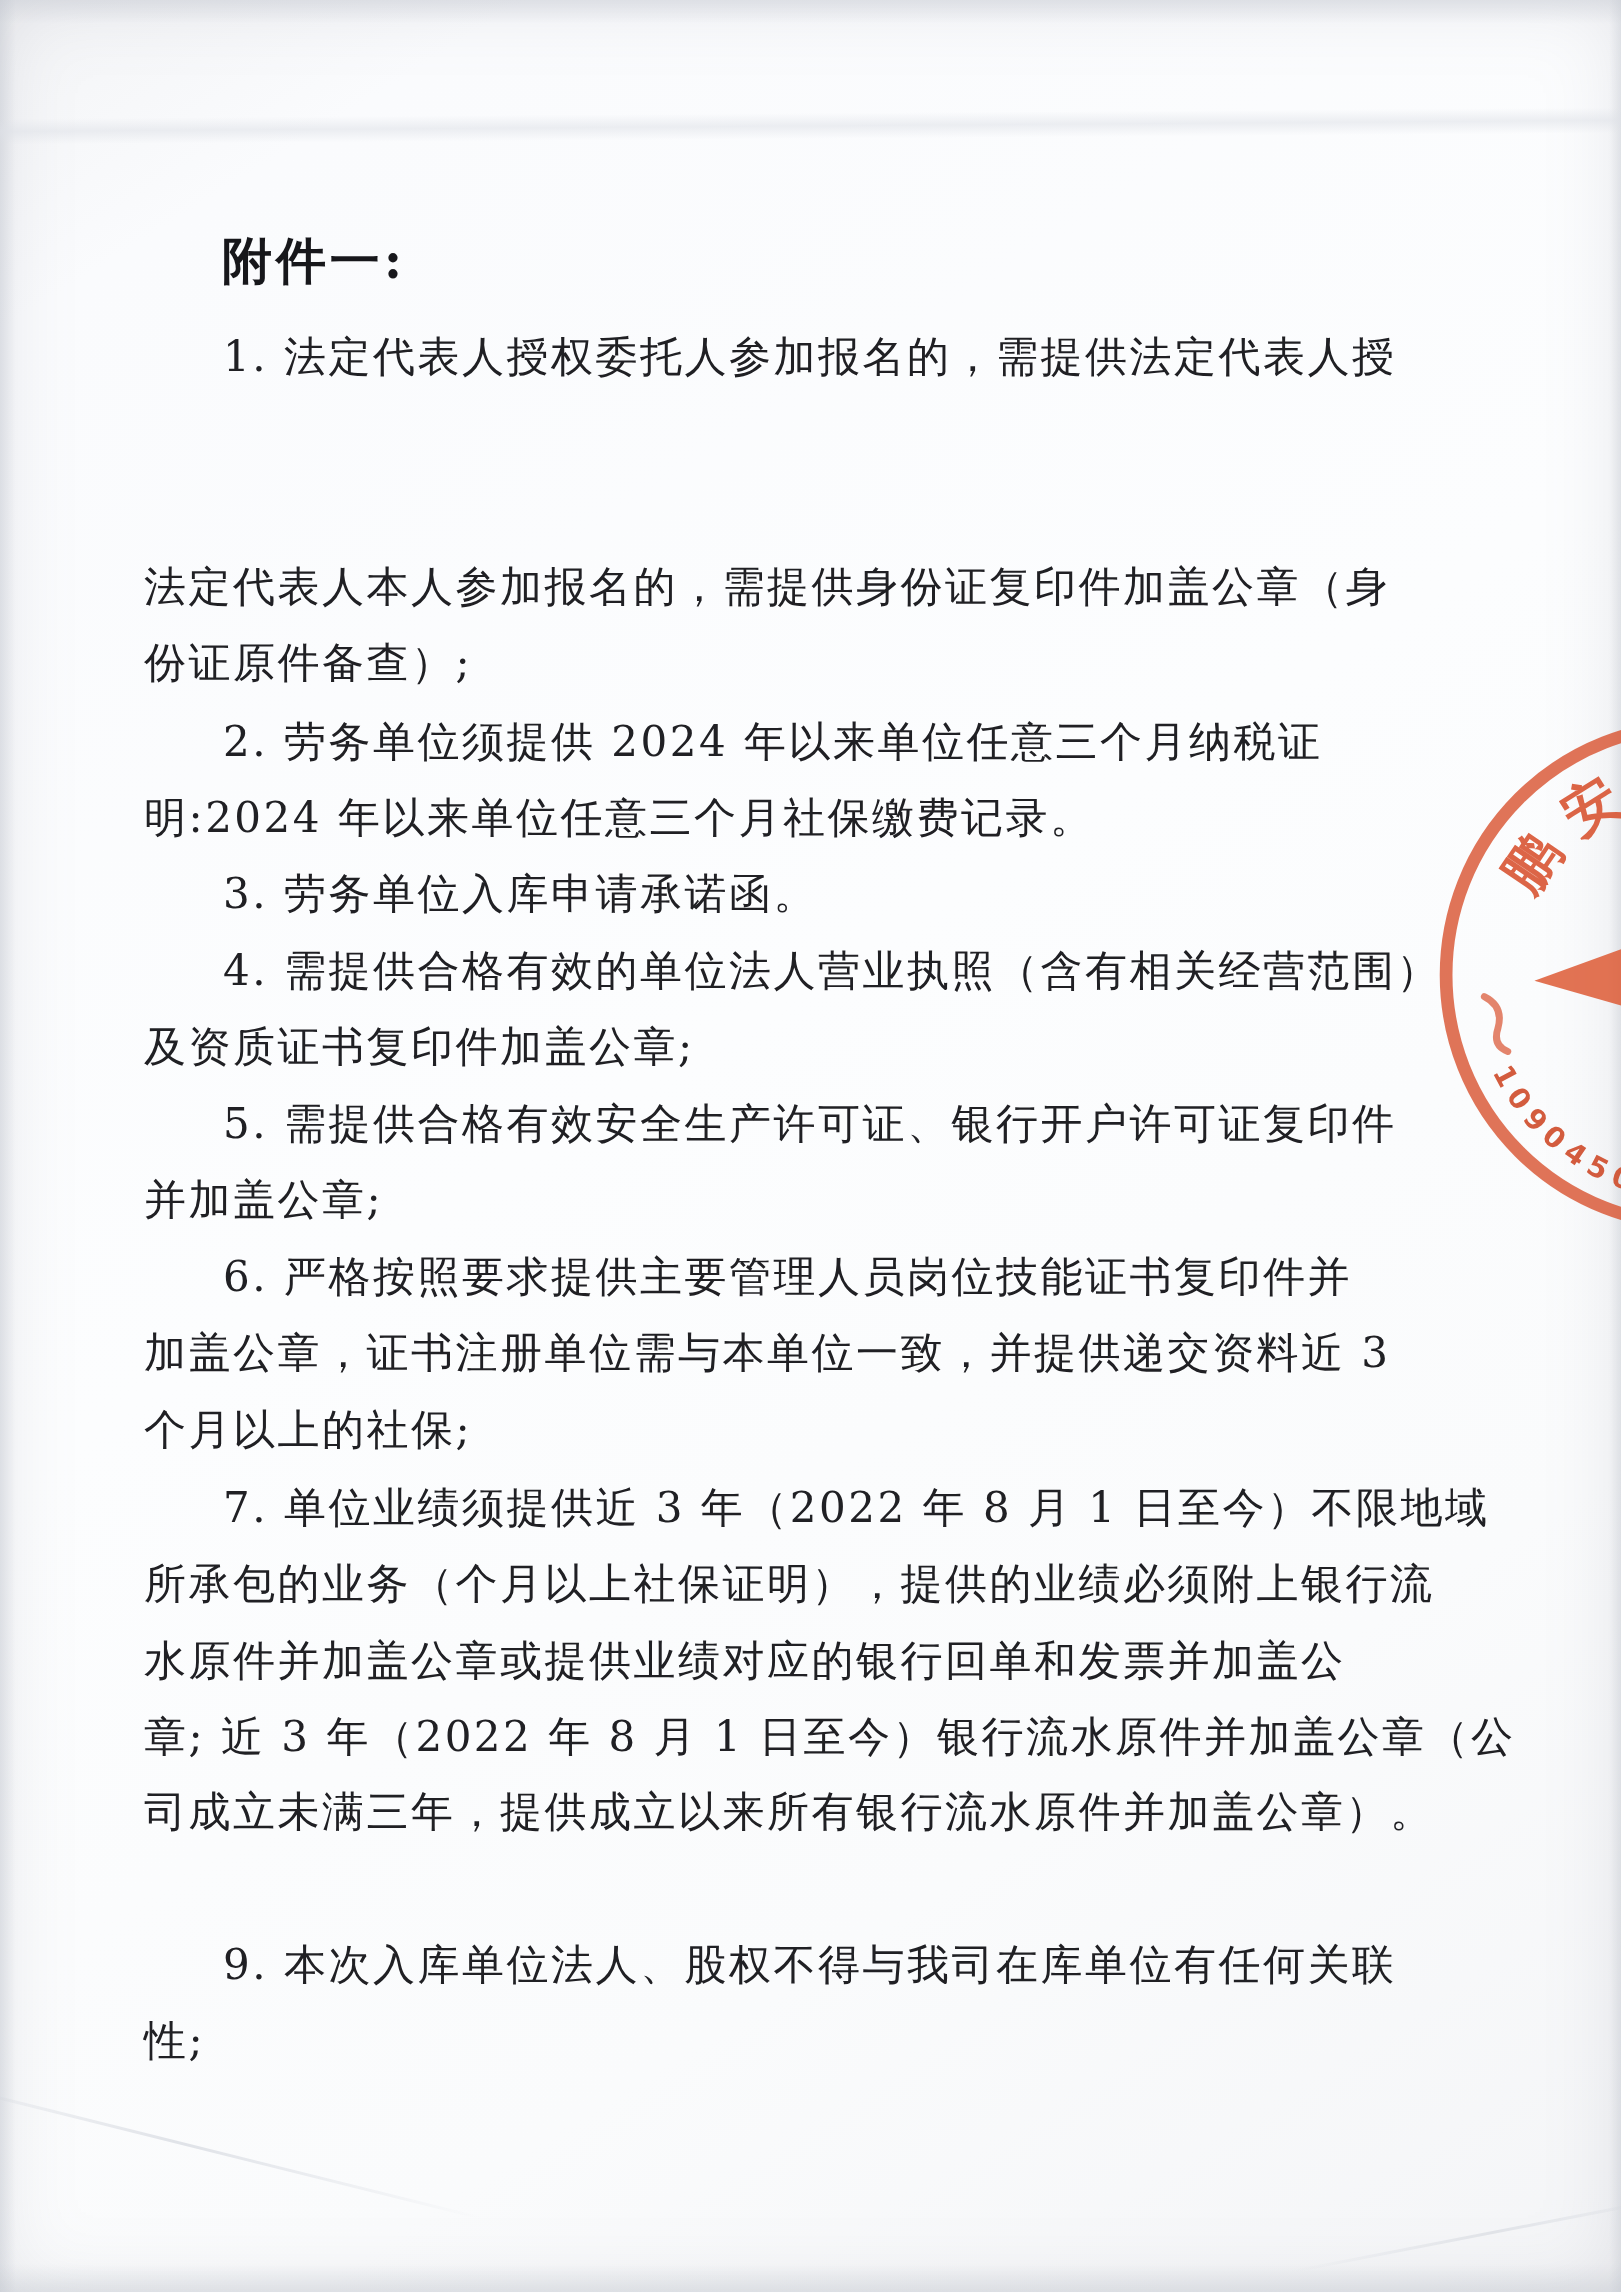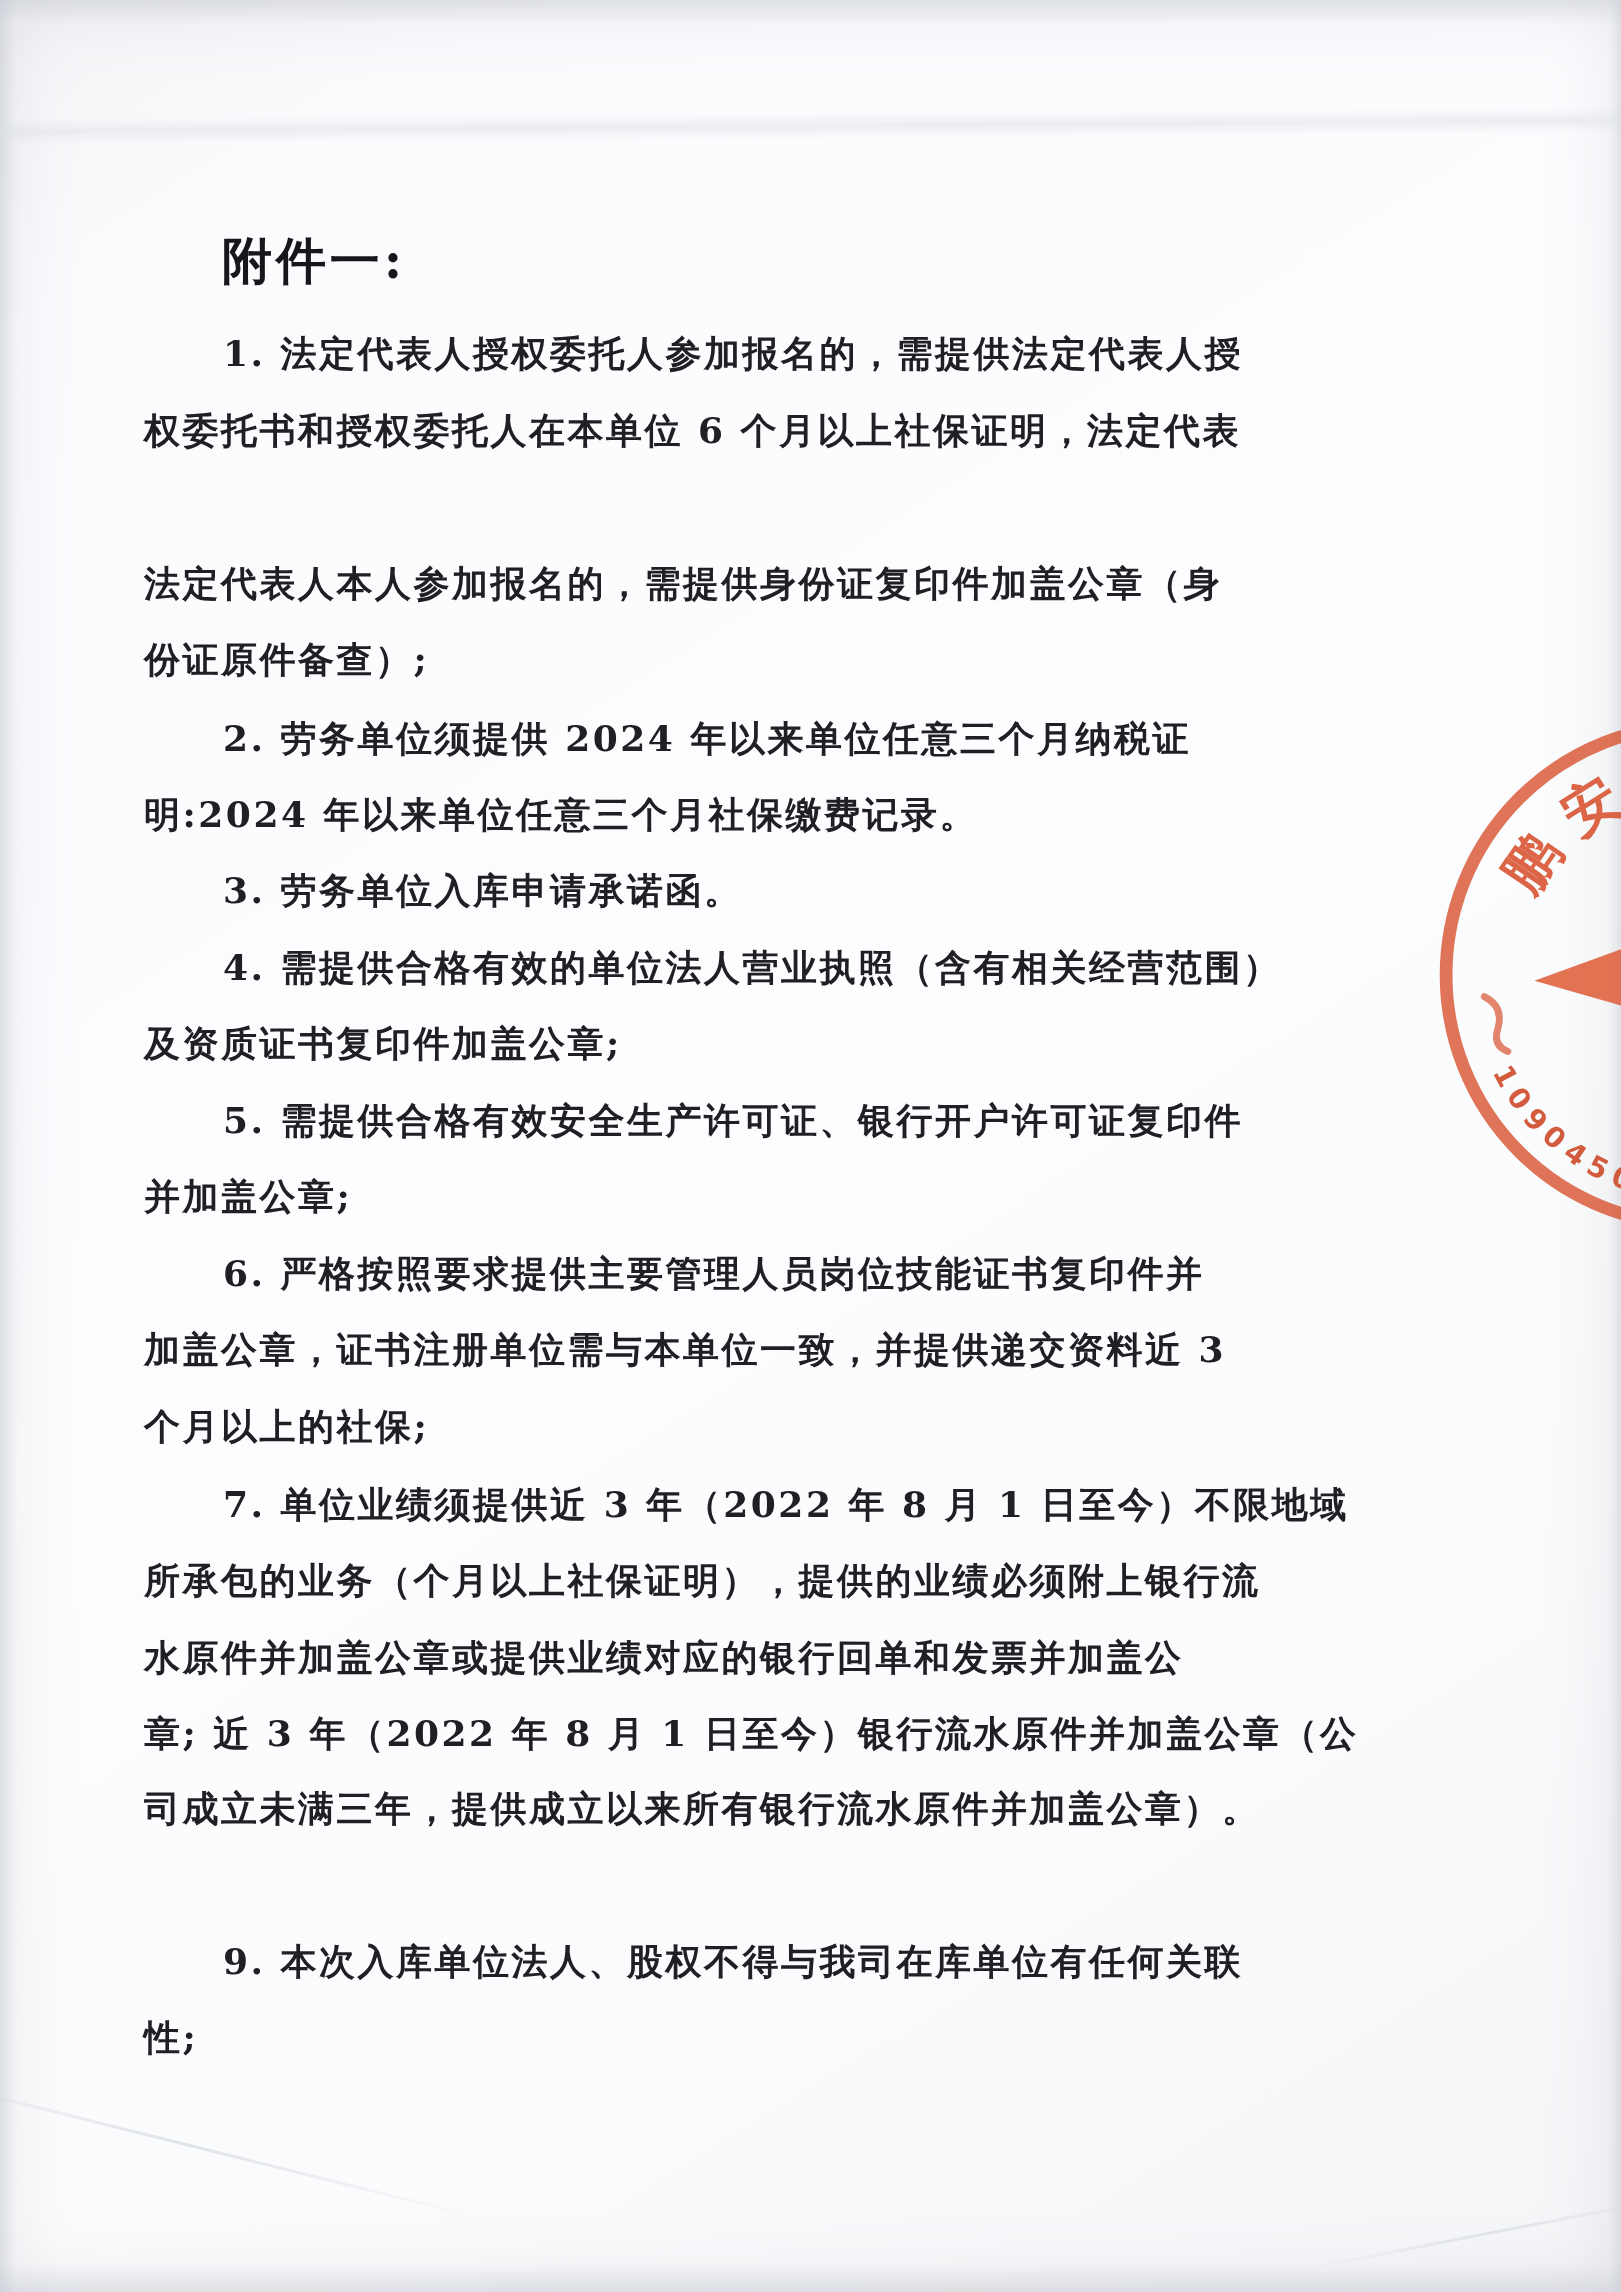--- a/index.html
+++ b/index.html
@@ -28,23 +28,23 @@
   .crease3{position:absolute;right:-78px;bottom:59px;width:412px;height:2.9px;
     background:linear-gradient(90deg,rgba(212,216,223,0),rgba(208,212,219,.55),rgba(212,216,223,0));transform:rotate(-11deg);}
 
   .heading{
     position:absolute;left:222px;top:231px;
     font-size:50px;line-height:1.2;font-weight:bold;
     letter-spacing:3.9px;color:#17171b;white-space:nowrap;
   }
   .ln{
     position:absolute;left:144px;
-    font-size:36px;line-height:1.25;
+    font-size:42px;line-height:1.25;
     letter-spacing:2.5px;color:#202024;
-    white-space:nowrap;font-weight:700;
+    white-space:nowrap;font-weight:400;
   }
   .ind{left:223px;}
 
   .seal{position:absolute;left:1402px;top:681px;width:588px;height:588px;}
   .seal .sc{font-family:"DejaVu Serif","Liberation Serif",serif;font-size:56px;font-weight:bold;
     fill:#d8512e;text-anchor:middle;dominant-baseline:middle;opacity:.88;}
   .seal .sd{font-family:"DejaVu Sans","Liberation Sans",sans-serif;font-size:29px;font-weight:bold;
     fill:#cf4b2a;text-anchor:middle;dominant-baseline:middle;opacity:.9;}
 </style>
 </head>
@@ -56,21 +56,20 @@
   <div class="edge edge-left"></div>
   <div class="edge edge-right"></div>
   <div class="edge edge-bottom"></div>
   <div class="crease1"></div>
   <div class="crease2"></div>
   <div class="crease3"></div>
 
   <div class="heading">附件一:</div>
 
   <div class="ln ind" style="top:331px">1. 法定代表人授权委托人参加报名的，需提供法定代表人授</div>
-  <div class="ln" style="top:408px">权委托书和授权委托人在本单位 6 个月以上社保证明，法定代表</div>
   <div class="ln" style="top:561px">法定代表人本人参加报名的，需提供身份证复印件加盖公章（身</div>
   <div class="ln" style="top:637px">份证原件备查）;</div>
   <div class="ln ind" style="top:716px">2. 劳务单位须提供 2024 年以来单位任意三个月纳税证</div>
   <div class="ln" style="top:792px">明:2024 年以来单位任意三个月社保缴费记录。</div>
   <div class="ln ind" style="top:868px">3. 劳务单位入库申请承诺函。</div>
   <div class="ln ind" style="top:945px">4. 需提供合格有效的单位法人营业执照（含有相关经营范围）</div>
   <div class="ln" style="top:1021px">及资质证书复印件加盖公章;</div>
   <div class="ln ind" style="top:1098px">5. 需提供合格有效安全生产许可证、银行开户许可证复印件</div>
   <div class="ln" style="top:1174px">并加盖公章;</div>
   <div class="ln ind" style="top:1251px">6. 严格按照要求提供主要管理人员岗位技能证书复印件并</div>

